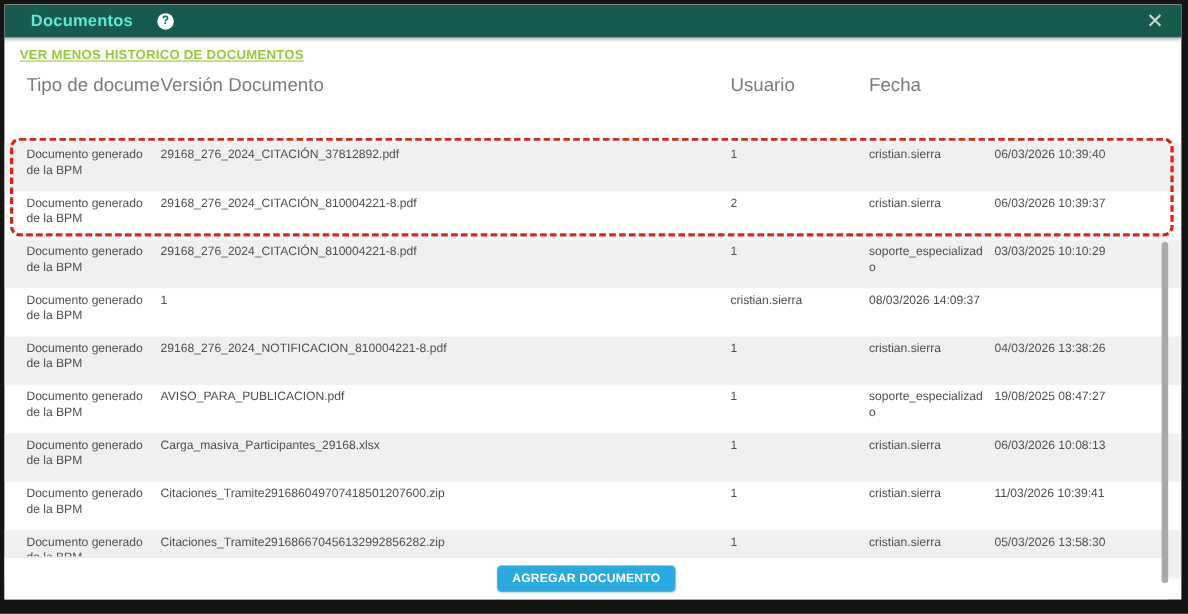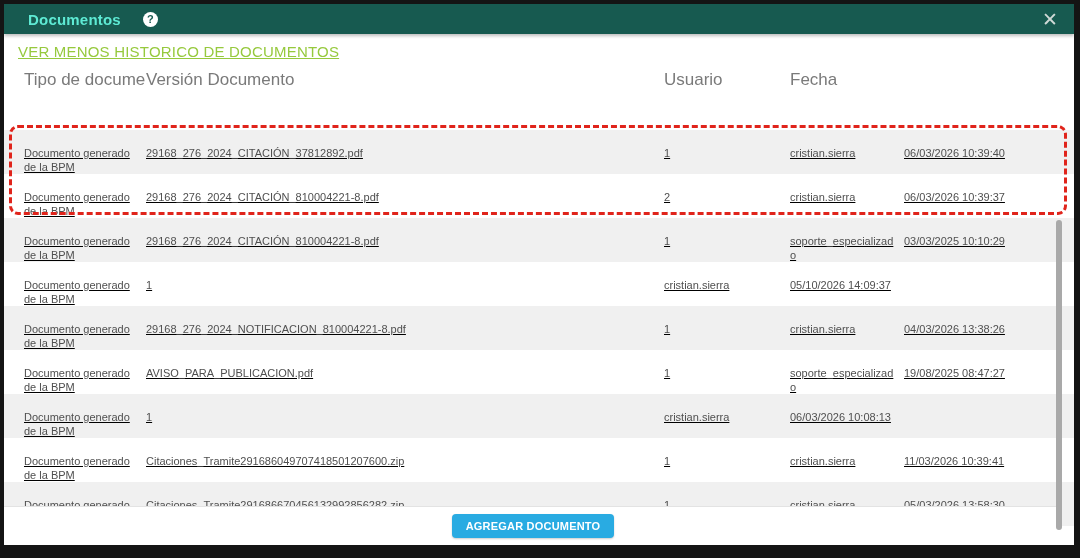--- a/index.html
+++ b/index.html
@@ -43,21 +43,21 @@
   .spacer{flex:1;}
   .close-icon{
     color:#cfd9d6;font-size:19px;line-height:19px;font-weight:normal;
     cursor:pointer;padding:0 2px;
   }
   .modal-body{flex:1;position:relative;}
   .history-link{
     display:inline-block;
     margin:9px 0 0 14px;
     color:var(--link-color);
-    font-size:15px;font-weight:normal;
+    font-size:12px;font-weight:bold;
     text-decoration:underline;
     letter-spacing:.2px;
     cursor:pointer;
   }
   .thead,.trow{
     display:grid;
     grid-template-columns:122px 518px 126px 114px auto;
     padding-left:20px;
   }
   .thead{
@@ -67,21 +67,21 @@
   }
   .th{
     color:#7a7a7a;font-size:17px;
     white-space:nowrap;overflow:hidden;
   }
   .scroll-area{
     position:absolute;left:0;right:0;top:86px;height:416px;
     overflow:hidden;
     padding-top:10px;
   }
-  .trow{height:44px;align-items:start;padding-top:16px;text-decoration:underline;}
+  .trow{height:44px;align-items:start;padding-top:4px;}
   .trow.alt{background:var(--row-alt);}
   .cell{
     font-size:11px;color:#4f4f4f;line-height:14px;
     padding-right:10px;
     word-break:break-word;
   }
   .highlight-box{
     position:absolute;left:5px;right:7px;top:5px;height:90px;
     border:3px dashed var(--highlight-color);
     border-radius:9px;
@@ -149,38 +149,39 @@
     <div class="cell">Documento generado de la BPM</div>
     <div class="cell">29168_276_2024_CITACIÓN_810004221-8.pdf</div>
     <div class="cell">1</div>
     <div class="cell">soporte_especializado</div>
     <div class="cell">03/03/2025 10:10:29</div>
   </div>
           <div class="trow">
     <div class="cell">Documento generado de la BPM</div>
     <div class="cell">1</div>
     <div class="cell">cristian.sierra</div>
-    <div class="cell">05/10/2026 14:09:37</div>
+    <div class="cell">08/03/2026 14:09:37</div>
   </div>
           <div class="trow alt">
     <div class="cell">Documento generado de la BPM</div>
     <div class="cell">29168_276_2024_NOTIFICACION_810004221-8.pdf</div>
     <div class="cell">1</div>
     <div class="cell">cristian.sierra</div>
     <div class="cell">04/03/2026 13:38:26</div>
   </div>
           <div class="trow">
     <div class="cell">Documento generado de la BPM</div>
     <div class="cell">AVISO_PARA_PUBLICACION.pdf</div>
     <div class="cell">1</div>
     <div class="cell">soporte_especializado</div>
     <div class="cell">19/08/2025 08:47:27</div>
   </div>
           <div class="trow alt">
     <div class="cell">Documento generado de la BPM</div>
+    <div class="cell">Carga_masiva_Participantes_29168.xlsx</div>
     <div class="cell">1</div>
     <div class="cell">cristian.sierra</div>
     <div class="cell">06/03/2026 10:08:13</div>
   </div>
           <div class="trow">
     <div class="cell">Documento generado de la BPM</div>
     <div class="cell">Citaciones_Tramite291686049707418501207600.zip</div>
     <div class="cell">1</div>
     <div class="cell">cristian.sierra</div>
     <div class="cell">11/03/2026 10:39:41</div>

